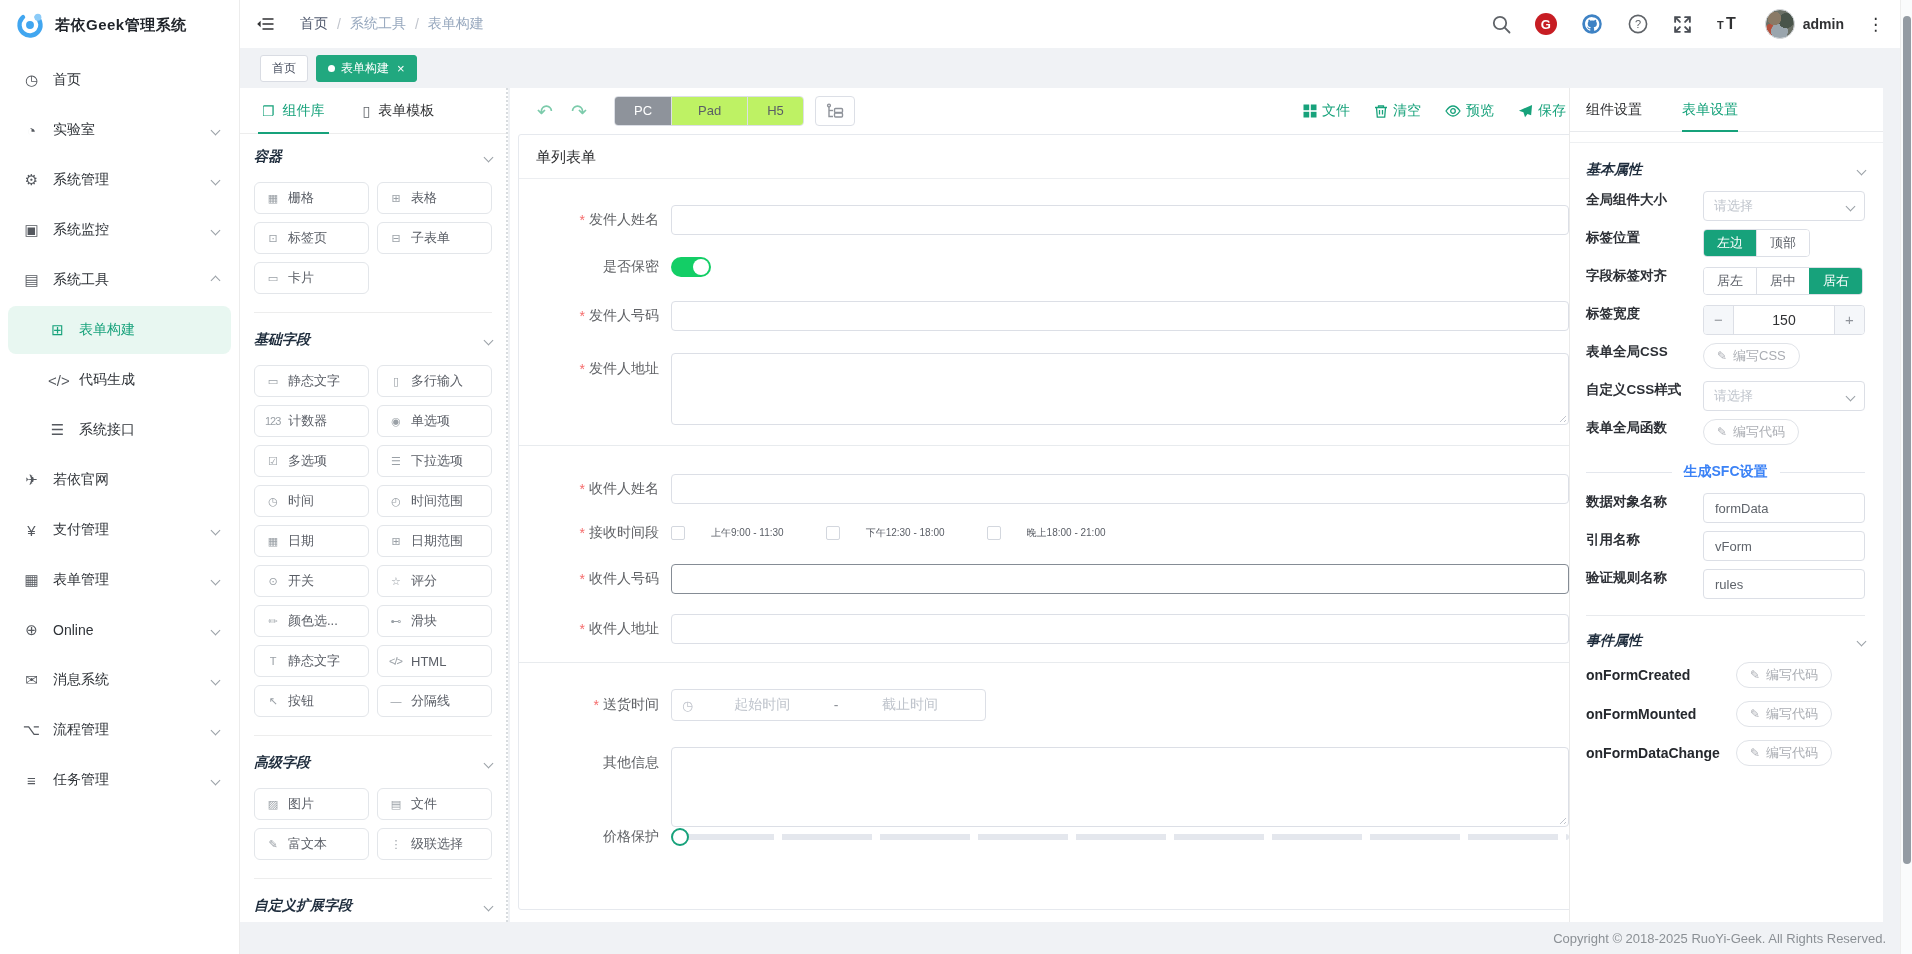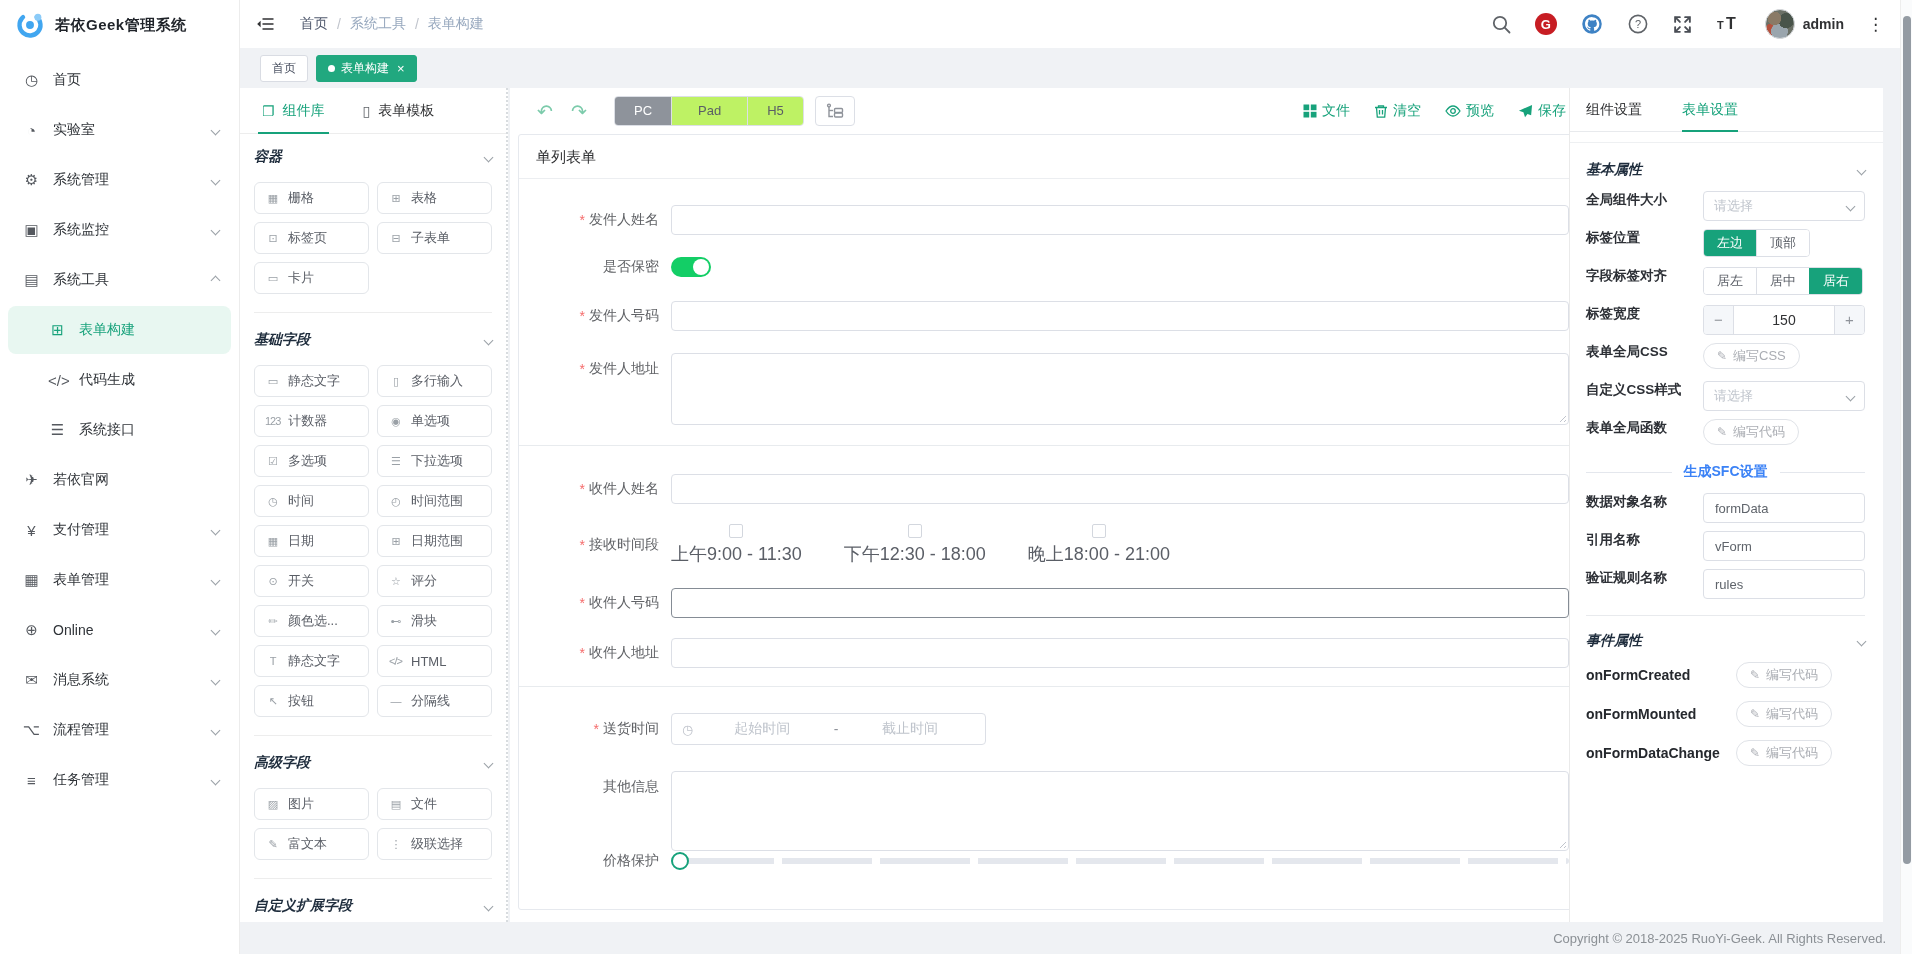--- a/index.html
+++ b/index.html
@@ -95,21 +95,21 @@
   .inp.focus{border-color:#858c95;}
   .ta{position:relative;}
   .ta.h72{height:72px;}
   .ta.h80{height:80px;}
   .ta::after{content:"";position:absolute;right:2px;bottom:2px;width:9px;height:9px;
     background:repeating-linear-gradient(135deg,transparent 0 2px,#c0c4cc 2px 3px);
     clip-path:polygon(100% 0,100% 100%,0 100%);}
   .switch{width:40px;height:20px;border-radius:10px;background:#13ce66;position:relative;cursor:pointer;}
   .switch .knob{position:absolute;top:2px;right:2px;width:16px;height:16px;border-radius:50%;background:#fff;}
   .cbgroup{display:flex;align-items:center;gap:42px;}
-  .cb{display:flex;align-items:center;gap:4px;font-size:18px;color:#5a5e66;cursor:pointer;flex-direction:column;}
+  .cb{display:flex;align-items:center;gap:26px;font-size:10px;color:#5a5e66;cursor:pointer;}
   .cb .box{width:14px;height:14px;border:1px solid #d3d7de;border-radius:2px;background:#fff;flex:none;}
   .trange{width:315px;height:32px;border:1px solid #dcdfe6;border-radius:4px;display:flex;align-items:center;padding:0 10px;color:#bfc4cc;font-size:14px;}
   .trange .clock{color:#c0c4cc;font-size:13px;margin-right:4px;}
   .trange .ph{flex:1;text-align:center;}
   .trange .sep{width:18px;text-align:center;color:#8f939a;}
   .slider{flex:1;position:relative;height:20px;}
   .slider .rail{position:absolute;left:13px;right:0;top:7px;height:6px;border-radius:3px;
     background:repeating-linear-gradient(90deg,#e4e7ed 0 90px,#ffffff 90px 98px);}
   .slider .sknob{position:absolute;left:0;top:1px;width:18px;height:18px;border-radius:50%;background:#fff;border:2px solid #17a27b;cursor:grab;}
   .fdivider{height:1px;background:#e8ebee;}

